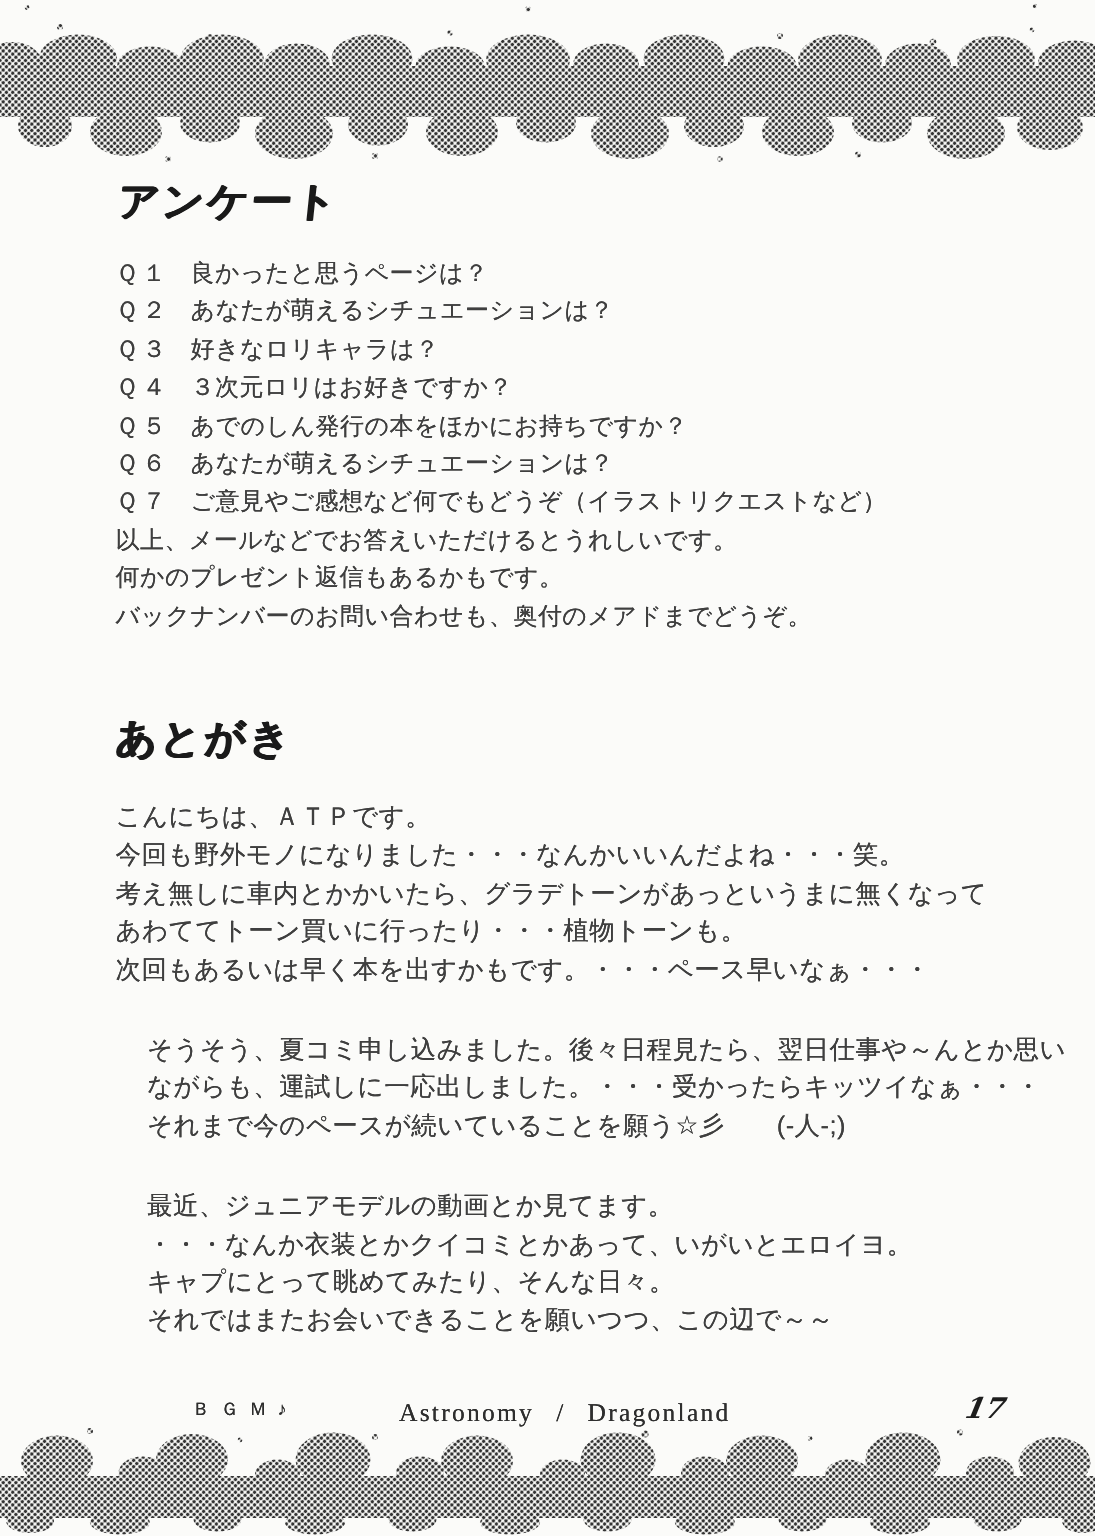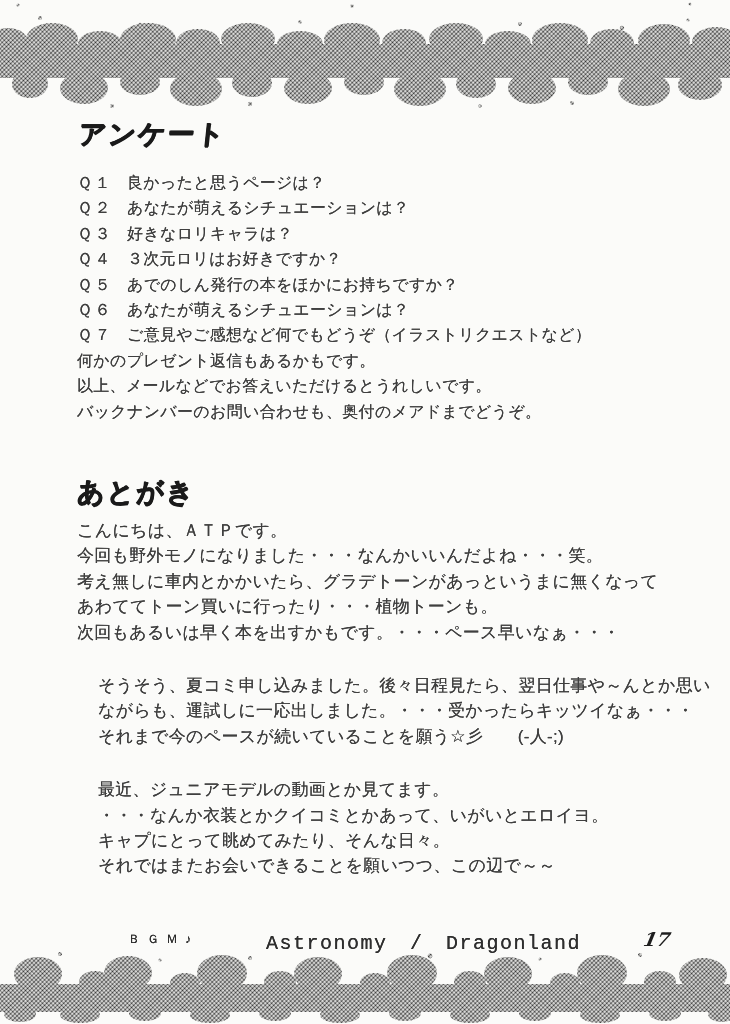--- a/index.html
+++ b/index.html
@@ -24,32 +24,32 @@
     color:var(--ink,#3f3f3f);text-shadow:0 0 0.4px currentColor;
   }
   .qrow{display:flex;}
   .qlabel{flex:0 0 50px;letter-spacing:3px;}
 
   .afterword{position:absolute;left:77px;top:474px;}
   .para{
     font-size:17px;line-height:25.4px;letter-spacing:0.3px;
     color:var(--ink,#3f3f3f);text-shadow:0 0 0.4px currentColor;
   }
-  .para-first{margin-top:8px;}
+  .para-first{margin-top:22px;}
   .para + .para{margin-top:28px;margin-left:21px;}
 
   .footer{position:absolute;top:931px;left:0;width:730px;height:26px;}
   .bgm-label{
     position:absolute;left:128px;top:0;font-size:12px;letter-spacing:7px;
     color:#2e2e2e;text-shadow:0 0 0.4px currentColor;
   }
   .bgm-title{
     position:absolute;left:266px;top:1px;
-    font-family:Liberation Mono, monospace;
-    font-size:20px;letter-spacing:1.5px;word-spacing:9px;
+    font-family:Liberation Serif, serif;
+    font-size:17px;letter-spacing:1.5px;word-spacing:9px;
     color:#2e2e2e;text-shadow:0 0 0.4px currentColor;
   }
   .page-number{
     position:absolute;left:644px;top:-3px;
     font-family:"DejaVu Serif","Liberation Serif",serif;
     font-style:italic;font-weight:700;font-size:19px;
     transform:skewX(-12deg);color:#1d1d1d;
   }
 </style>
 </head>
@@ -135,22 +135,22 @@
         <span class="qtext">あでのしん発行の本をほかにお持ちですか？</span>
       </div>
       <div class="qrow">
         <span class="qlabel">Ｑ６</span>
         <span class="qtext">あなたが萌えるシチュエーションは？</span>
       </div>
       <div class="qrow">
         <span class="qlabel">Ｑ７</span>
         <span class="qtext">ご意見やご感想など何でもどうぞ（イラストリクエストなど）</span>
       </div>
+      <div class="note">以上、メールなどでお答えいただけるとうれしいです。</div>
       <div class="note">何かのプレゼント返信もあるかもです。</div>
-      <div class="note">以上、メールなどでお答えいただけるとうれしいです。</div>
       <div class="note">バックナンバーのお問い合わせも、奥付のメアドまでどうぞ。</div>
     </div>
   </section>
 
   <section class="afterword">
     <h2 class="heading">あとがき</h2>
     <div class="para para-first">
       <div>こんにちは、ＡＴＰです。</div>
       <div>今回も野外モノになりました・・・なんかいいんだよね・・・笑。</div>
       <div>考え無しに車内とかかいたら、グラデトーンがあっというまに無くなって</div>

